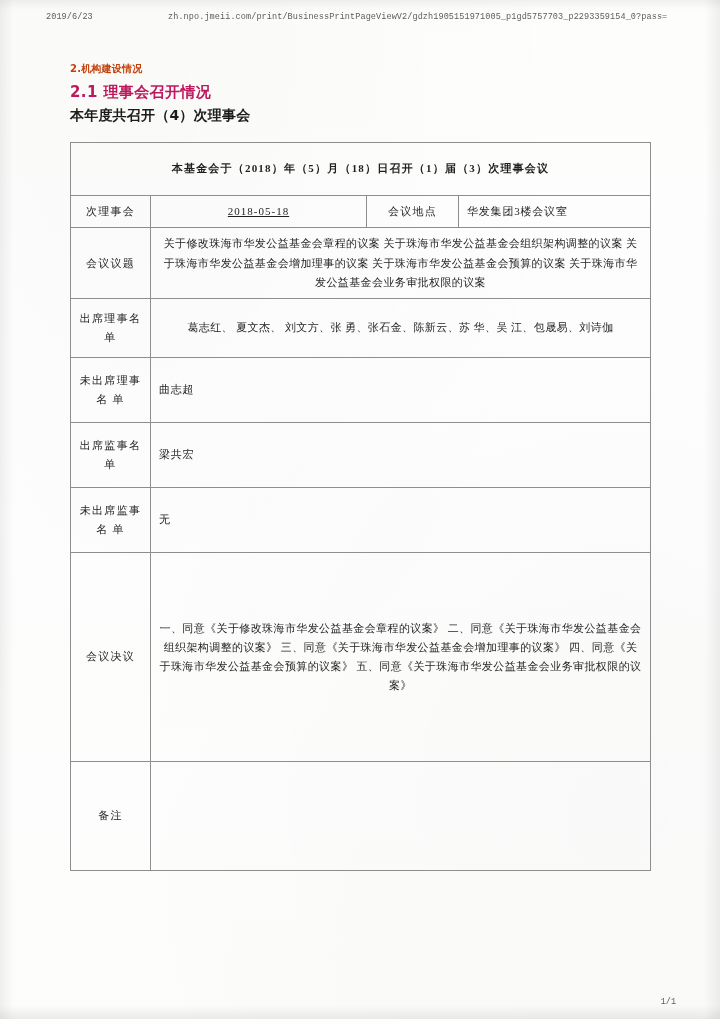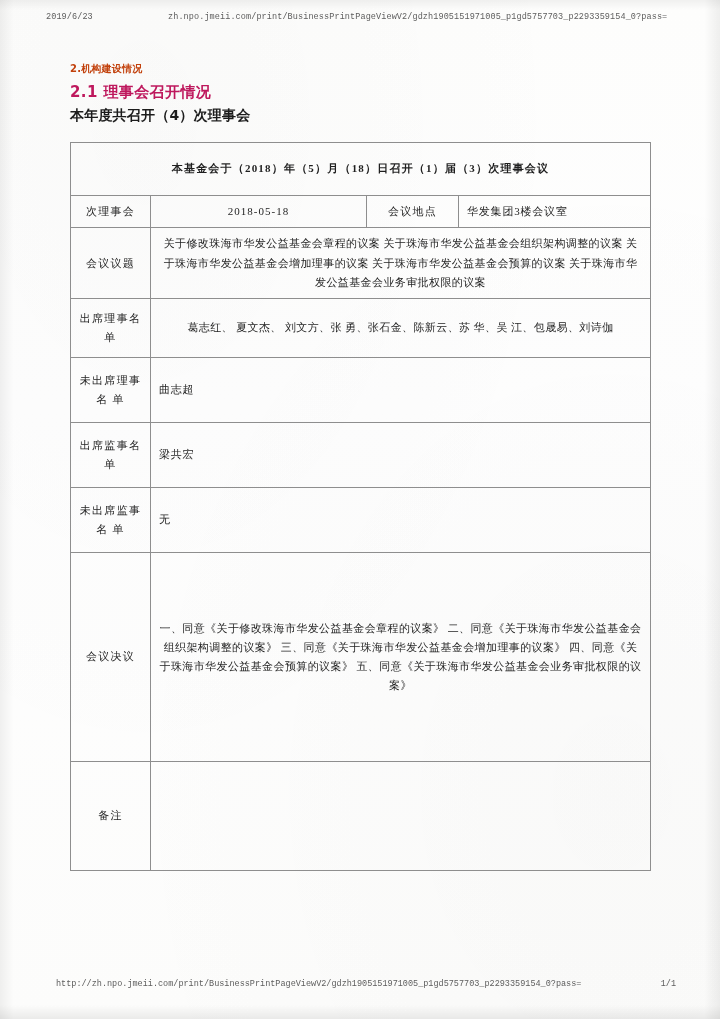--- a/index.html
+++ b/index.html
@@ -73,21 +73,21 @@
     font-size: 8.5px;
     color: #5d5d5d;
   }
   .print-footer .ftr-url {
     position: absolute;
     left: 56px; top: 0;
     white-space: nowrap;
   }
   .print-footer .ftr-page {
     position: absolute;
-    right: 44px; top: 0;
+    right: 44px; top: 18px;
     white-space: nowrap;
   }
 
   
   .doc-body {
     position: absolute;
     left: 70px;
     top: 62px;
     width: 580px;
   }
@@ -151,20 +151,21 @@
   .val-justify {
     text-align: center;
     letter-spacing: 0.4px;
     line-height: 1.95;
   }
   .val-mono {
     text-align: center;
     font-family: "Liberation Mono", "DejaVu Sans Mono", monospace;
     font-size: 10.5px;
     letter-spacing: 1px;
+    text-decoration: underline;
   }
   .row-tall-1 td { height: 40px; }
   .row-topic td  { height: 54px; }
   .row-attend td { height: 46px; }
   .row-std td    { height: 52px; }
   .row-reso td   { height: 196px; vertical-align: middle; }
   .row-remark td { height: 96px; }
   .reso-text { padding: 0 14px; text-align: center; }
   .empty-note { min-height: 60px; }
 </style>
@@ -241,15 +242,14 @@
 
       <tr class="row-remark">
         <td class="cell-label">备注</td>
         <td class="val-center empty-note" colspan="3"></td>
       </tr>
     </tbody>
   </table>
 </div>
 
 <div class="print-footer">
-  <span class="ftr-url">http://zh.npo.jmeii.com/print/BusinessPrintPageViewV2/gdzh1905151971005_p1gd5757703_p2293359154_0?pass=</span>
   <span class="ftr-page">1/1</span>
 </div>
 
 </body></html>

